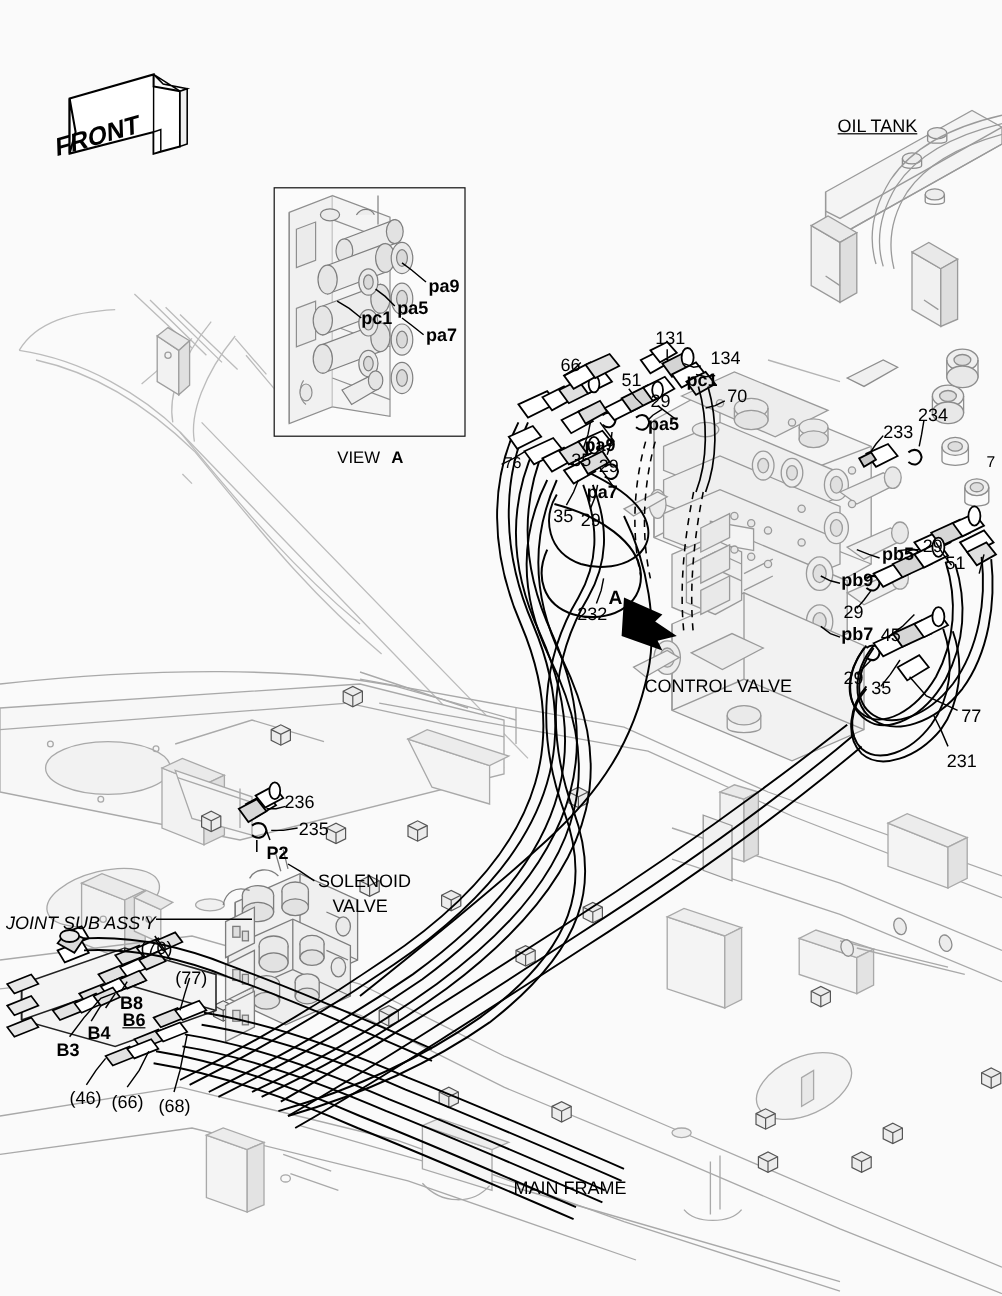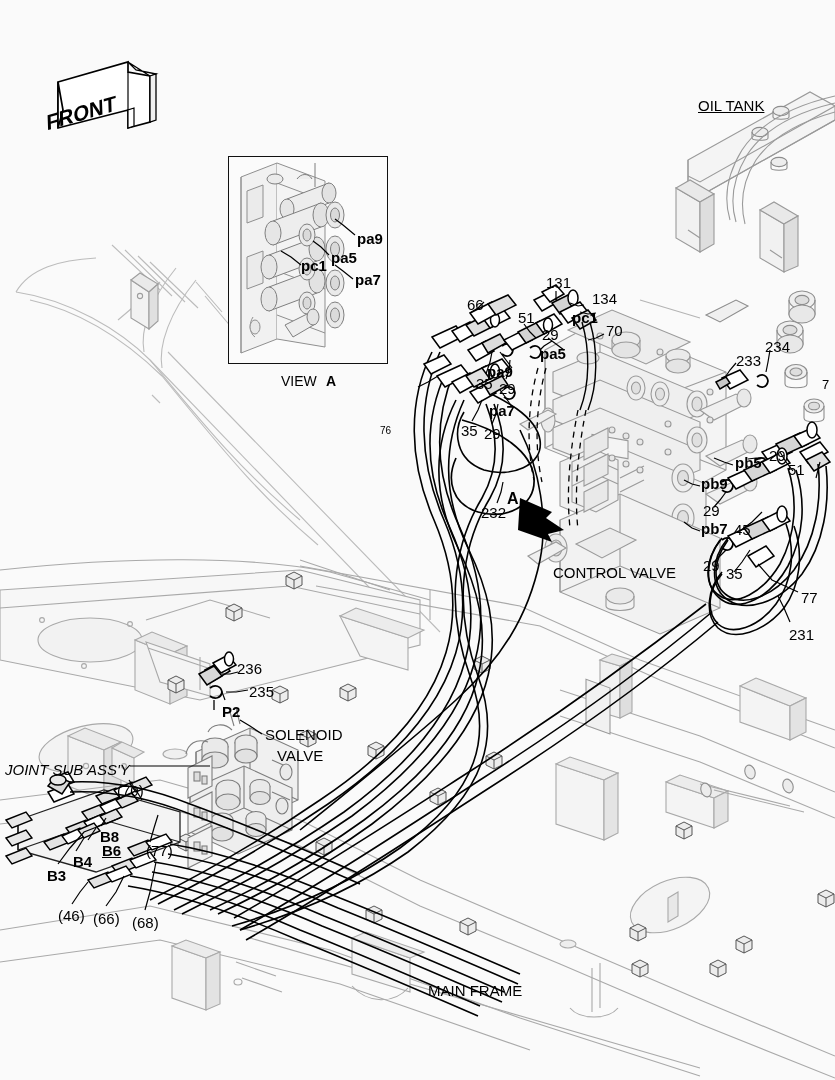--- a/index.html
+++ b/index.html
@@ -759,21 +759,21 @@
         <path d="M126 78 L114 68 L106 62"></path>
         <path d="M100 98 L92 90 L84 84"></path>
         <path d="M72 108 L62 100 L52 94"></path>
         <path d="M124 122 L114 114 L106 108"></path>
       </g>
     </svg>
   </div>
 
   <div id="text-layer">
       <div class="lbl" style="left: 698px; top: 98px; font-size: 15px; text-decoration: underline;">OIL TANK</div>
-      <div class="lbl" style="left: 553px; top: 565px; font-size: 15px; text-align: right;">CONTROL VALVE</div>
+      <div class="lbl" style="left: 537px; top: 565px; font-size: 15px; text-align: right;">CONTROL VALVE</div>
       <div class="lbl" style="left: 265px; top: 727px; font-size: 15px;">SOLENOID</div>
       <div class="lbl" style="left: 277px; top: 748px; font-size: 15px;">VALVE</div>
       <div class="lbl" style="left: 5px; top: 762px; font-size: 15px; font-style: italic;">JOINT SUB ASS'Y</div>
       <div class="lbl" style="left: 428px; top: 983px; font-size: 15px;">MAIN FRAME</div>
       <div class="lbl" style="left: 281px; top: 374px; font-size: 14px;">VIEW</div>
       <div class="lbl lbl-b" style="left: 326px; top: 374px; font-size: 14px;">A</div>
       <div class="lbl lbl-b" style="left: 357px; top: 231px; font-size: 15px;">pa9</div>
       <div class="lbl lbl-b" style="left: 331px; top: 250px; font-size: 15px;">pa5</div>
       <div class="lbl lbl-b" style="left: 301px; top: 258px; font-size: 15px;">pc1</div>
       <div class="lbl lbl-b" style="left: 355px; top: 272px; font-size: 15px;">pa7</div>
@@ -793,37 +793,37 @@
       <div class="lbl" style="left: 546px; top: 275px; font-size: 15px;">131</div>
       <div class="lbl" style="left: 592px; top: 291px; font-size: 15px;">134</div>
       <div class="lbl" style="left: 606px; top: 323px; font-size: 15px;">70</div>
       <div class="lbl" style="left: 467px; top: 297px; font-size: 15px;">66</div>
       <div class="lbl" style="left: 518px; top: 310px; font-size: 15px;">51</div>
       <div class="lbl" style="left: 542px; top: 327px; font-size: 15px;">29</div>
       <div class="lbl" style="left: 476px; top: 376px; font-size: 15px;">35</div>
       <div class="lbl" style="left: 499px; top: 381px; font-size: 15px;">29</div>
       <div class="lbl" style="left: 461px; top: 423px; font-size: 15px;">35</div>
       <div class="lbl" style="left: 484px; top: 426px; font-size: 15px;">29</div>
-      <div class="lbl" style="left: 380px; top: 379px; font-size: 10px; margin-top: 47px;">76</div>
+      <div class="lbl" style="left: 420px; top: 379px; font-size: 13px;">76</div>
       <div class="lbl" style="left: 481px; top: 505px; font-size: 15px;">232</div>
       <div class="lbl" style="left: 736px; top: 353px; font-size: 15px;">233</div>
       <div class="lbl" style="left: 765px; top: 339px; font-size: 15px;">234</div>
       <div class="lbl" style="left: 769px; top: 448px; font-size: 15px;">29</div>
       <div class="lbl" style="left: 788px; top: 462px; font-size: 15px;">51</div>
       <div class="lbl" style="left: 849px; top: 470px; font-size: 15px;">68</div>
       <div class="lbl" style="left: 703px; top: 503px; font-size: 15px;">29</div>
       <div class="lbl" style="left: 734px; top: 522px; font-size: 15px;">45</div>
       <div class="lbl" style="left: 703px; top: 558px; font-size: 15px;">29</div>
       <div class="lbl" style="left: 726px; top: 566px; font-size: 15px;">35</div>
       <div class="lbl" style="left: 801px; top: 590px; font-size: 15px;">77</div>
       <div class="lbl" style="left: 789px; top: 627px; font-size: 15px;">231</div>
       <div class="lbl" style="left: 237px; top: 661px; font-size: 15px;">236</div>
       <div class="lbl" style="left: 249px; top: 684px; font-size: 15px;">235</div>
       <div class="lbl" style="left: 117px; top: 783px; font-size: 15px;">(70)</div>
-      <div class="lbl" style="left: 146px; top: 808px; font-size: 15px; margin-top: 35px;">(77)</div>
+      <div class="lbl" style="left: 146px; top: 808px; font-size: 15px;">(77)</div>
       <div class="lbl" style="left: 58px; top: 908px; font-size: 15px;">(46)</div>
       <div class="lbl" style="left: 93px; top: 911px; font-size: 15px;">(66)</div>
       <div class="lbl" style="left: 132px; top: 915px; font-size: 15px;">(68)</div>
     </div>
 
   <div class="lbl t13" style="left:822px;top:378px;">7</div>
 
 </div>
 
 </body></html>

